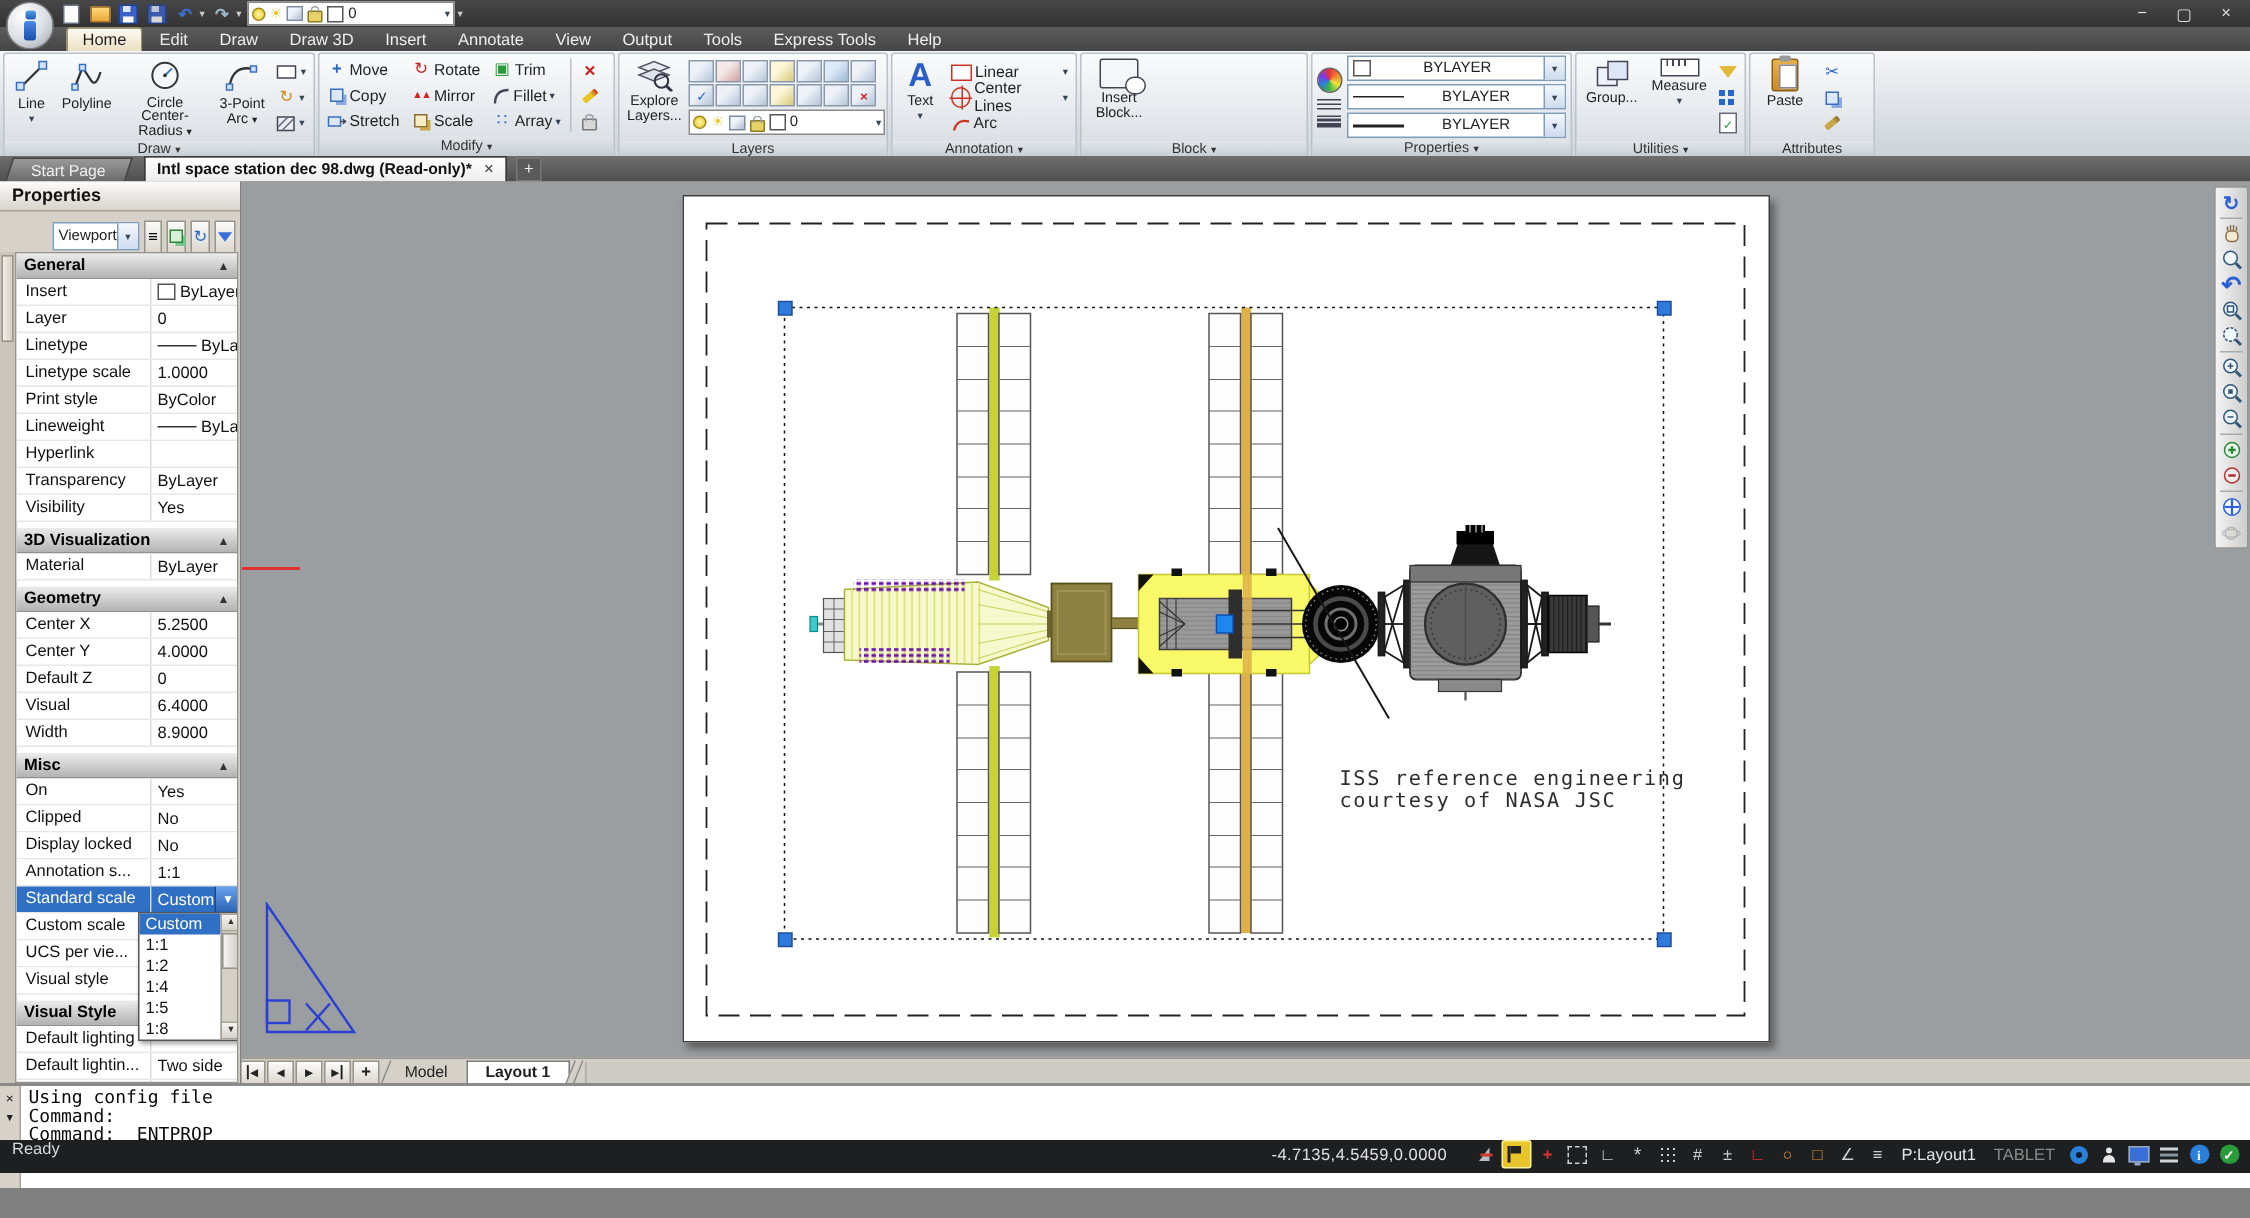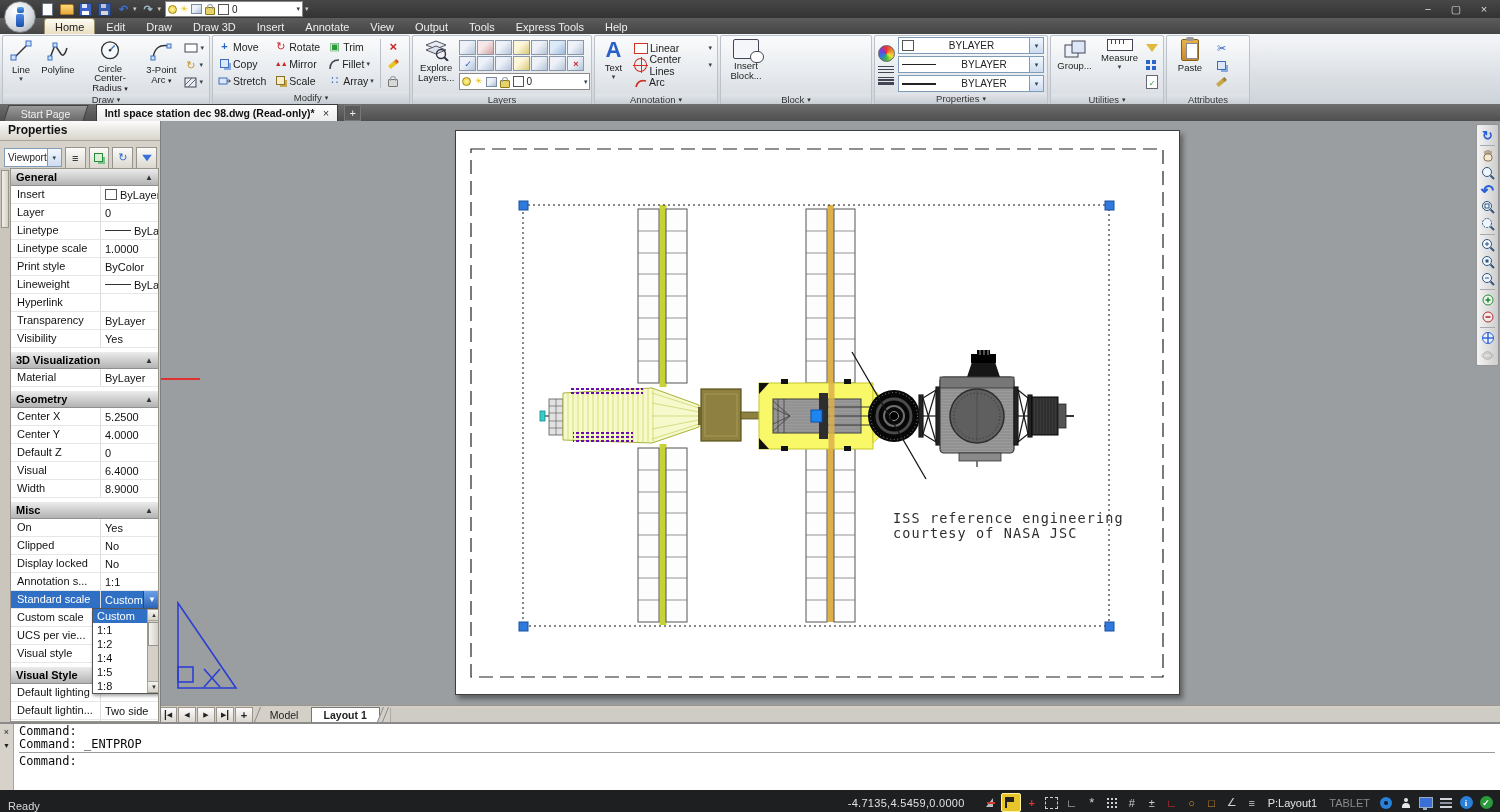--- a/index.html
+++ b/index.html
@@ -113,21 +113,21 @@
   .dtab-plus{margin-left:6px;width:15px;height:14px;background:#5a5a5a;color:#eee;display:flex;align-items:center;justify-content:center;font-size:11px;border:1px solid #777;}
 
   
   #main{top:121px;height:601px;background:#9b9ea0;}
 
   
   #props{position:absolute;left:0;top:0;width:160px;height:601px;background:#d6d2ca;border-right:1px solid #808080;font-size:11px;z-index:20;}
   .props-title{height:17px;font-weight:bold;font-size:12px;color:#111;padding:2px 0 0 8px;
                background:linear-gradient(#fcfcfb,#d8d4cb);border-bottom:1px solid #a9a49a;}
   .props-toolbar{height:27px;display:flex;gap:3px;padding:3px 3px 0 4px;align-items:center;}
-  .vpcombo{width:60px;}
+  .vpcombo{width:60px;margin-left:31px;}
   .vpcombo .txt{flex:1;padding-left:3px;}
   .tbtn{width:21px;height:20px;border:1px solid #98948c;background:linear-gradient(#fbfbfa,#dcd8d0);
         display:flex;align-items:center;justify-content:center;font-size:11px;}
   .pscroll{position:absolute;left:0;top:47px;bottom:0;width:10px;background:#cac6bd;border-right:1px solid #a9a49a;}
   .pscroll .thumb{margin:2px 1px;height:56px;background:linear-gradient(90deg,#f2efe9,#d5d1c8);border:1px solid #98948c;}
   #pgrid{position:absolute;left:10px;right:1px;top:47px;bottom:0;background:#fff;border:1px solid #98948c;overflow:hidden;}
   .psec{height:16px;background:linear-gradient(#ececec,#b3b3b3);border-bottom:1px solid #909090;font-weight:bold;font-size:11px;
         display:flex;align-items:center;padding:0 5px;color:#000;}
   .psec.gap{margin-top:4px;}
   .psec .up{margin-left:auto;font-size:8px;color:#333;}
@@ -177,21 +177,21 @@
 
   
   #cmd{top:722px;height:68px;background:#fff;border-top:2px solid #8a8a8a;display:flex;}
   .cgut{width:13px;background:#d6d2ca;border-right:1px solid #a9a49a;display:flex;flex-direction:column;align-items:center;padding-top:2px;gap:3px;}
   .cbtn{width:11px;height:11px;display:flex;align-items:center;justify-content:center;font-size:9px;color:#222;}
   .clines{flex:1;font-family:"DejaVu Sans Mono",monospace;font-size:12px;line-height:12.5px;padding:1px 5px;color:#0a0a0a;}
   .cline{white-space:pre;}
   .cprompt{border-top:1px solid #9a9a9a;margin-top:2px;padding-top:2px;white-space:pre;}
 
   
-  #status{top:790px;height:22px;background:#1e1f21;color:#ccc;display:flex;align-items:flex-end;font-size:11px;}
+  #status{top:760px;height:22px;background:#1e1f21;color:#ccc;display:flex;align-items:flex-start;font-size:11px;}
   .sready{padding-left:8px;color:#d8d8d8;}
   .sright{margin-left:auto;display:flex;align-items:center;gap:2px;padding-right:5px;}
   .scoords{color:#e0e0e0;margin-right:14px;letter-spacing:.3px;}
   .sico{width:18px;height:17px;display:flex;align-items:center;justify-content:center;border-radius:2px;font-size:11px;color:#cfcfcf;}
   .sico.hl{background:#e8c52a;border:1px solid #fff2a0;color:#222;}
   .stext{color:#e6e6e6;padding:0 5px;}
   .stext.dim{color:#8a8a8a;}
   .tri{width:0;height:0;border-left:7px solid transparent;border-bottom:9px solid #b8bcc2;position:relative;}
   .tri::after{content:"";position:absolute;left:-6px;top:4px;width:8px;height:2px;background:#d03a2a;}
   .flagico{width:9px;height:11px;border-left:2px solid #222;position:relative;}
@@ -1136,20 +1136,21 @@
   </div>
   <div class="hscroll"></div>
 </div>
 
 <div id="cmd" class="band">
   <div class="cgut">
     <span class="cbtn">×</span>
     <span class="cbtn" style="font-size:7px">▼</span>
   </div>
   <div class="clines">
+    <div class="cline">Using config file</div>
     <div class="cline">Command:</div>
     <div class="cline">Command: _ENTPROP</div>
     <div class="cprompt">Command:</div>
   </div>
 </div>
 
 <div id="status" class="band">
   <span class="sready">Ready</span>
   <div class="sright">
     <span class="scoords">-4.7135,4.5459,0.0000</span>

